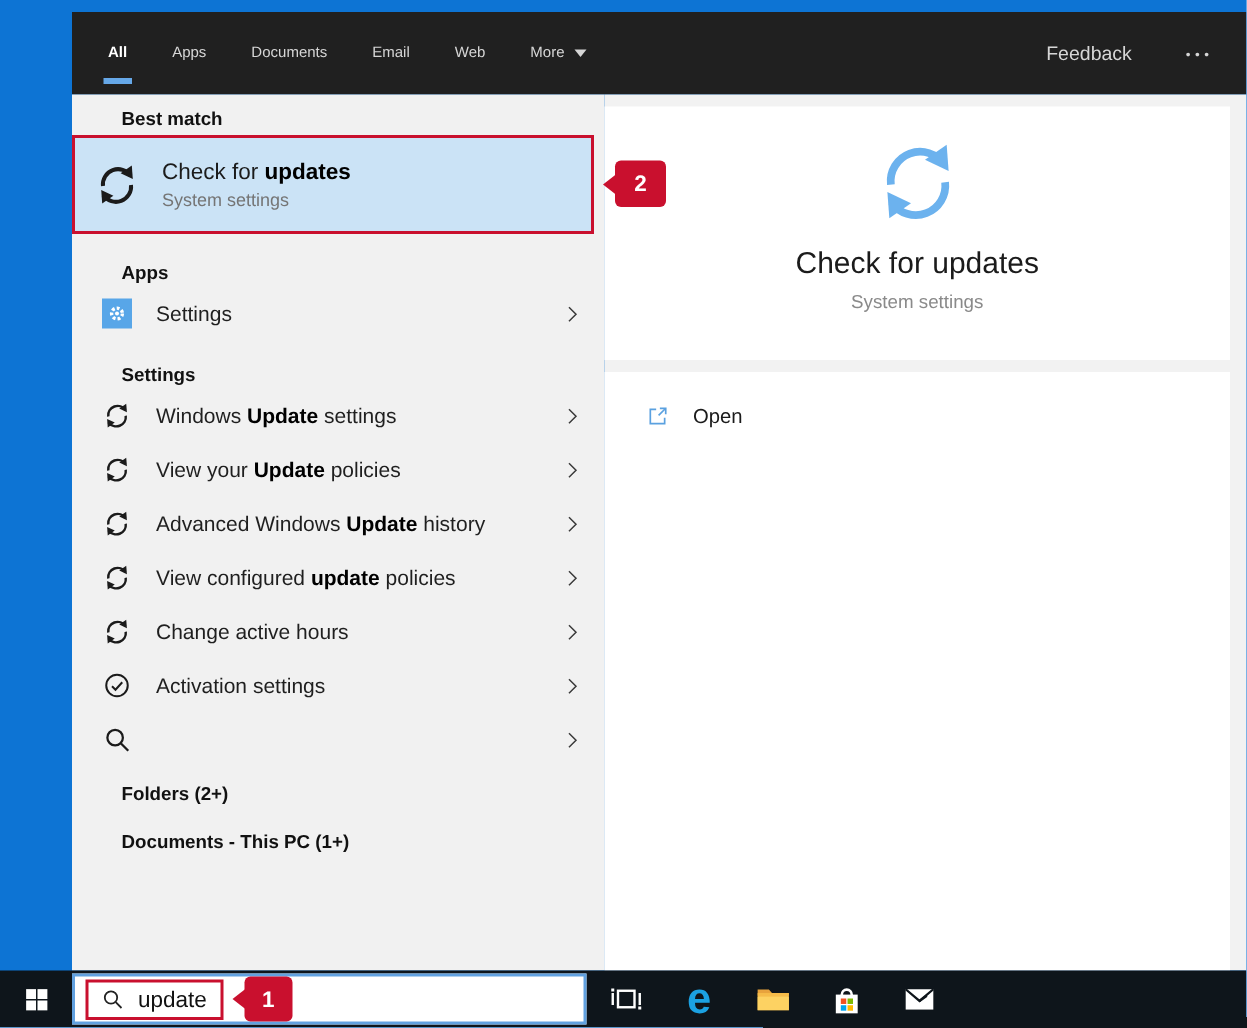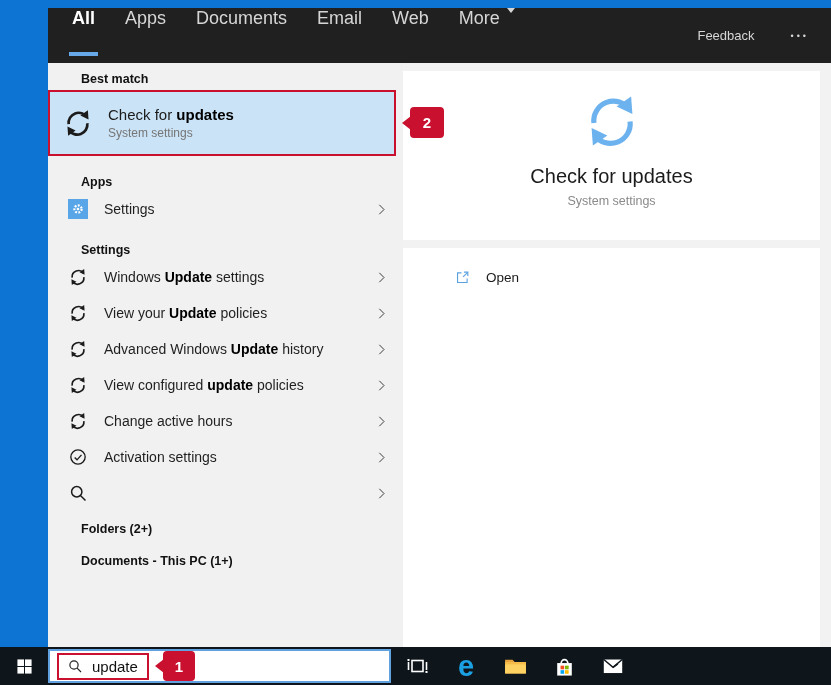--- a/index.html
+++ b/index.html
@@ -3,21 +3,21 @@
 <meta charset="utf-8">
 <style>
   html,body{margin:0;padding:0;}
   body{font-family:"Liberation Sans",sans-serif;-webkit-font-smoothing:antialiased;}
   .screen{position:relative;width:831px;height:685px;background:#0d74d4;overflow:hidden;}
 
   
   .search-window{position:absolute;left:48px;top:8px;width:783px;height:639px;display:flex;flex-direction:column;}
   .sw-header{height:55px;background:#202020;display:flex;align-items:center;padding:0 22px 0 24px;box-sizing:border-box;}
   .tabs{display:flex;gap:30px;align-items:center;height:100%;}
-  .tab{position:relative;font-size:18px;color:#d6d6d6;cursor:default;display:flex;align-items:flex-start;height:100%;}
+  .tab{position:relative;font-size:10px;color:#d6d6d6;cursor:default;display:flex;align-items:center;height:100%;}
   .tab.selected{color:#ffffff;font-weight:700;}
   .tab.selected::after{content:"";position:absolute;left:-3px;right:-3px;bottom:7px;height:4px;background:#66a8e8;}
   .tab .dd-arrow{width:0;height:0;border-left:4px solid transparent;border-right:4px solid transparent;border-top:5px solid #d6d6d6;margin-left:7px;display:inline-block;}
   .hdr-right{margin-left:auto;display:flex;align-items:center;gap:36px;}
   .feedback{font-size:13px;color:#d6d6d6;}
   .ellipsis{font-size:9px;color:#d6d6d6;letter-spacing:3px;}
 
   .sw-body{flex:1;display:flex;min-height:0;}
 
   
@@ -39,21 +39,21 @@
   .gear-tile{width:20px;height:20px;background:#58a6e8;flex:0 0 auto;display:flex;align-items:center;justify-content:center;}
   .gear-tile svg{width:16px;height:16px;}
   .mt17{margin-top:17px;} .mt14{margin-top:14px;} .mt8{margin-top:8px;} .mt9{margin-top:9px;}
 
   
   .right-pane{flex:1;background:#f2f2f2;display:flex;flex-direction:column;min-height:0;}
   .preview-card{background:#ffffff;margin:8px 11px 0 0;height:169px;display:flex;flex-direction:column;align-items:center;box-sizing:border-box;}
   .preview-icon{width:62px;height:62px;color:#6cb2ee;margin-top:19px;}
   .preview-title{font-size:20px;color:#1b1b1b;margin-top:13px;}
   .preview-sub{font-size:12.5px;color:#8a8a8a;margin-top:6px;}
-  .actions-card{background:#ffffff;margin:8px 11px 0 0;flex:1;padding-left:24px;}
+  .actions-card{background:#ffffff;margin:8px 11px 0 0;flex:1;}
   .open-row{display:flex;align-items:center;padding:21px 0 0 27px;}
   .open-row .open-ic{width:17px;height:17px;color:#5ba1e0;}
   .open-row .open-label{font-size:13.5px;color:#1b1b1b;margin-left:15px;}
 
   
   .callout{position:absolute;background:#c9102e;color:#fff;font-size:15px;font-weight:700;border-radius:4px;display:flex;align-items:center;justify-content:center;}
   .callout::before{content:"";position:absolute;left:-8px;top:50%;margin-top:-7px;width:0;height:0;border-top:7px solid transparent;border-bottom:7px solid transparent;border-right:9px solid #c9102e;}
   .callout-2{left:410px;top:107px;width:34px;height:31px;}
 
   

